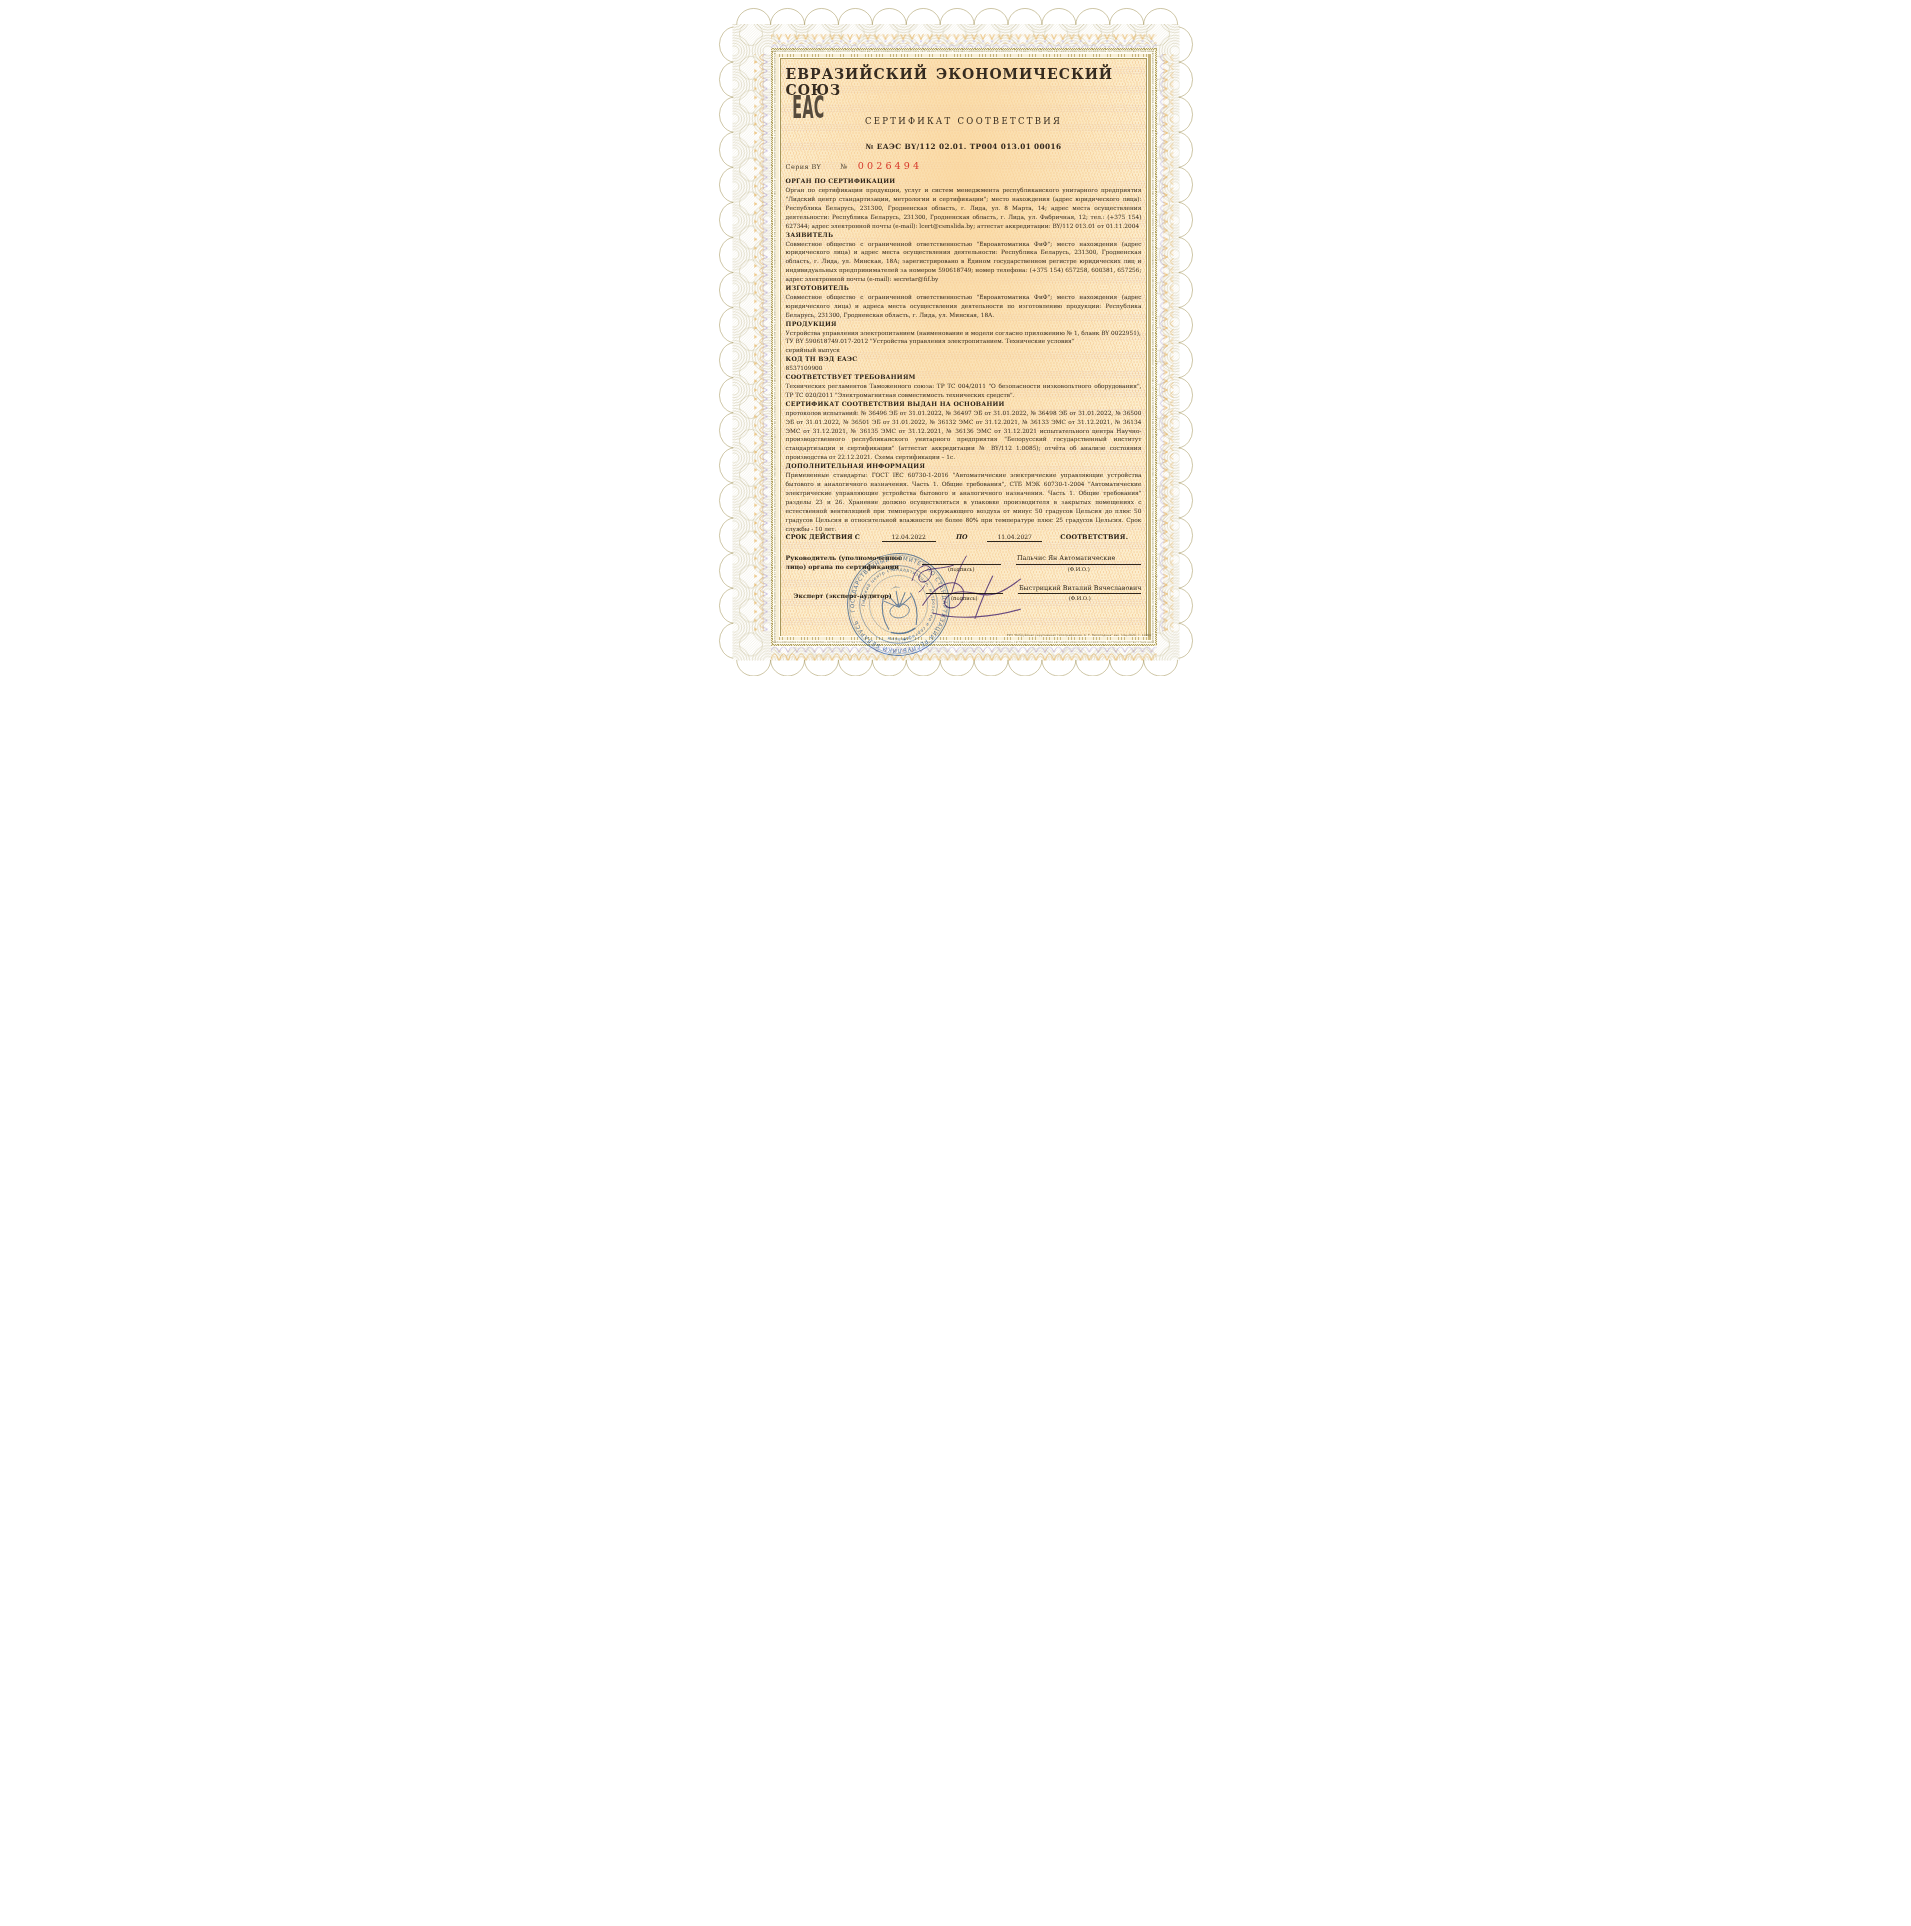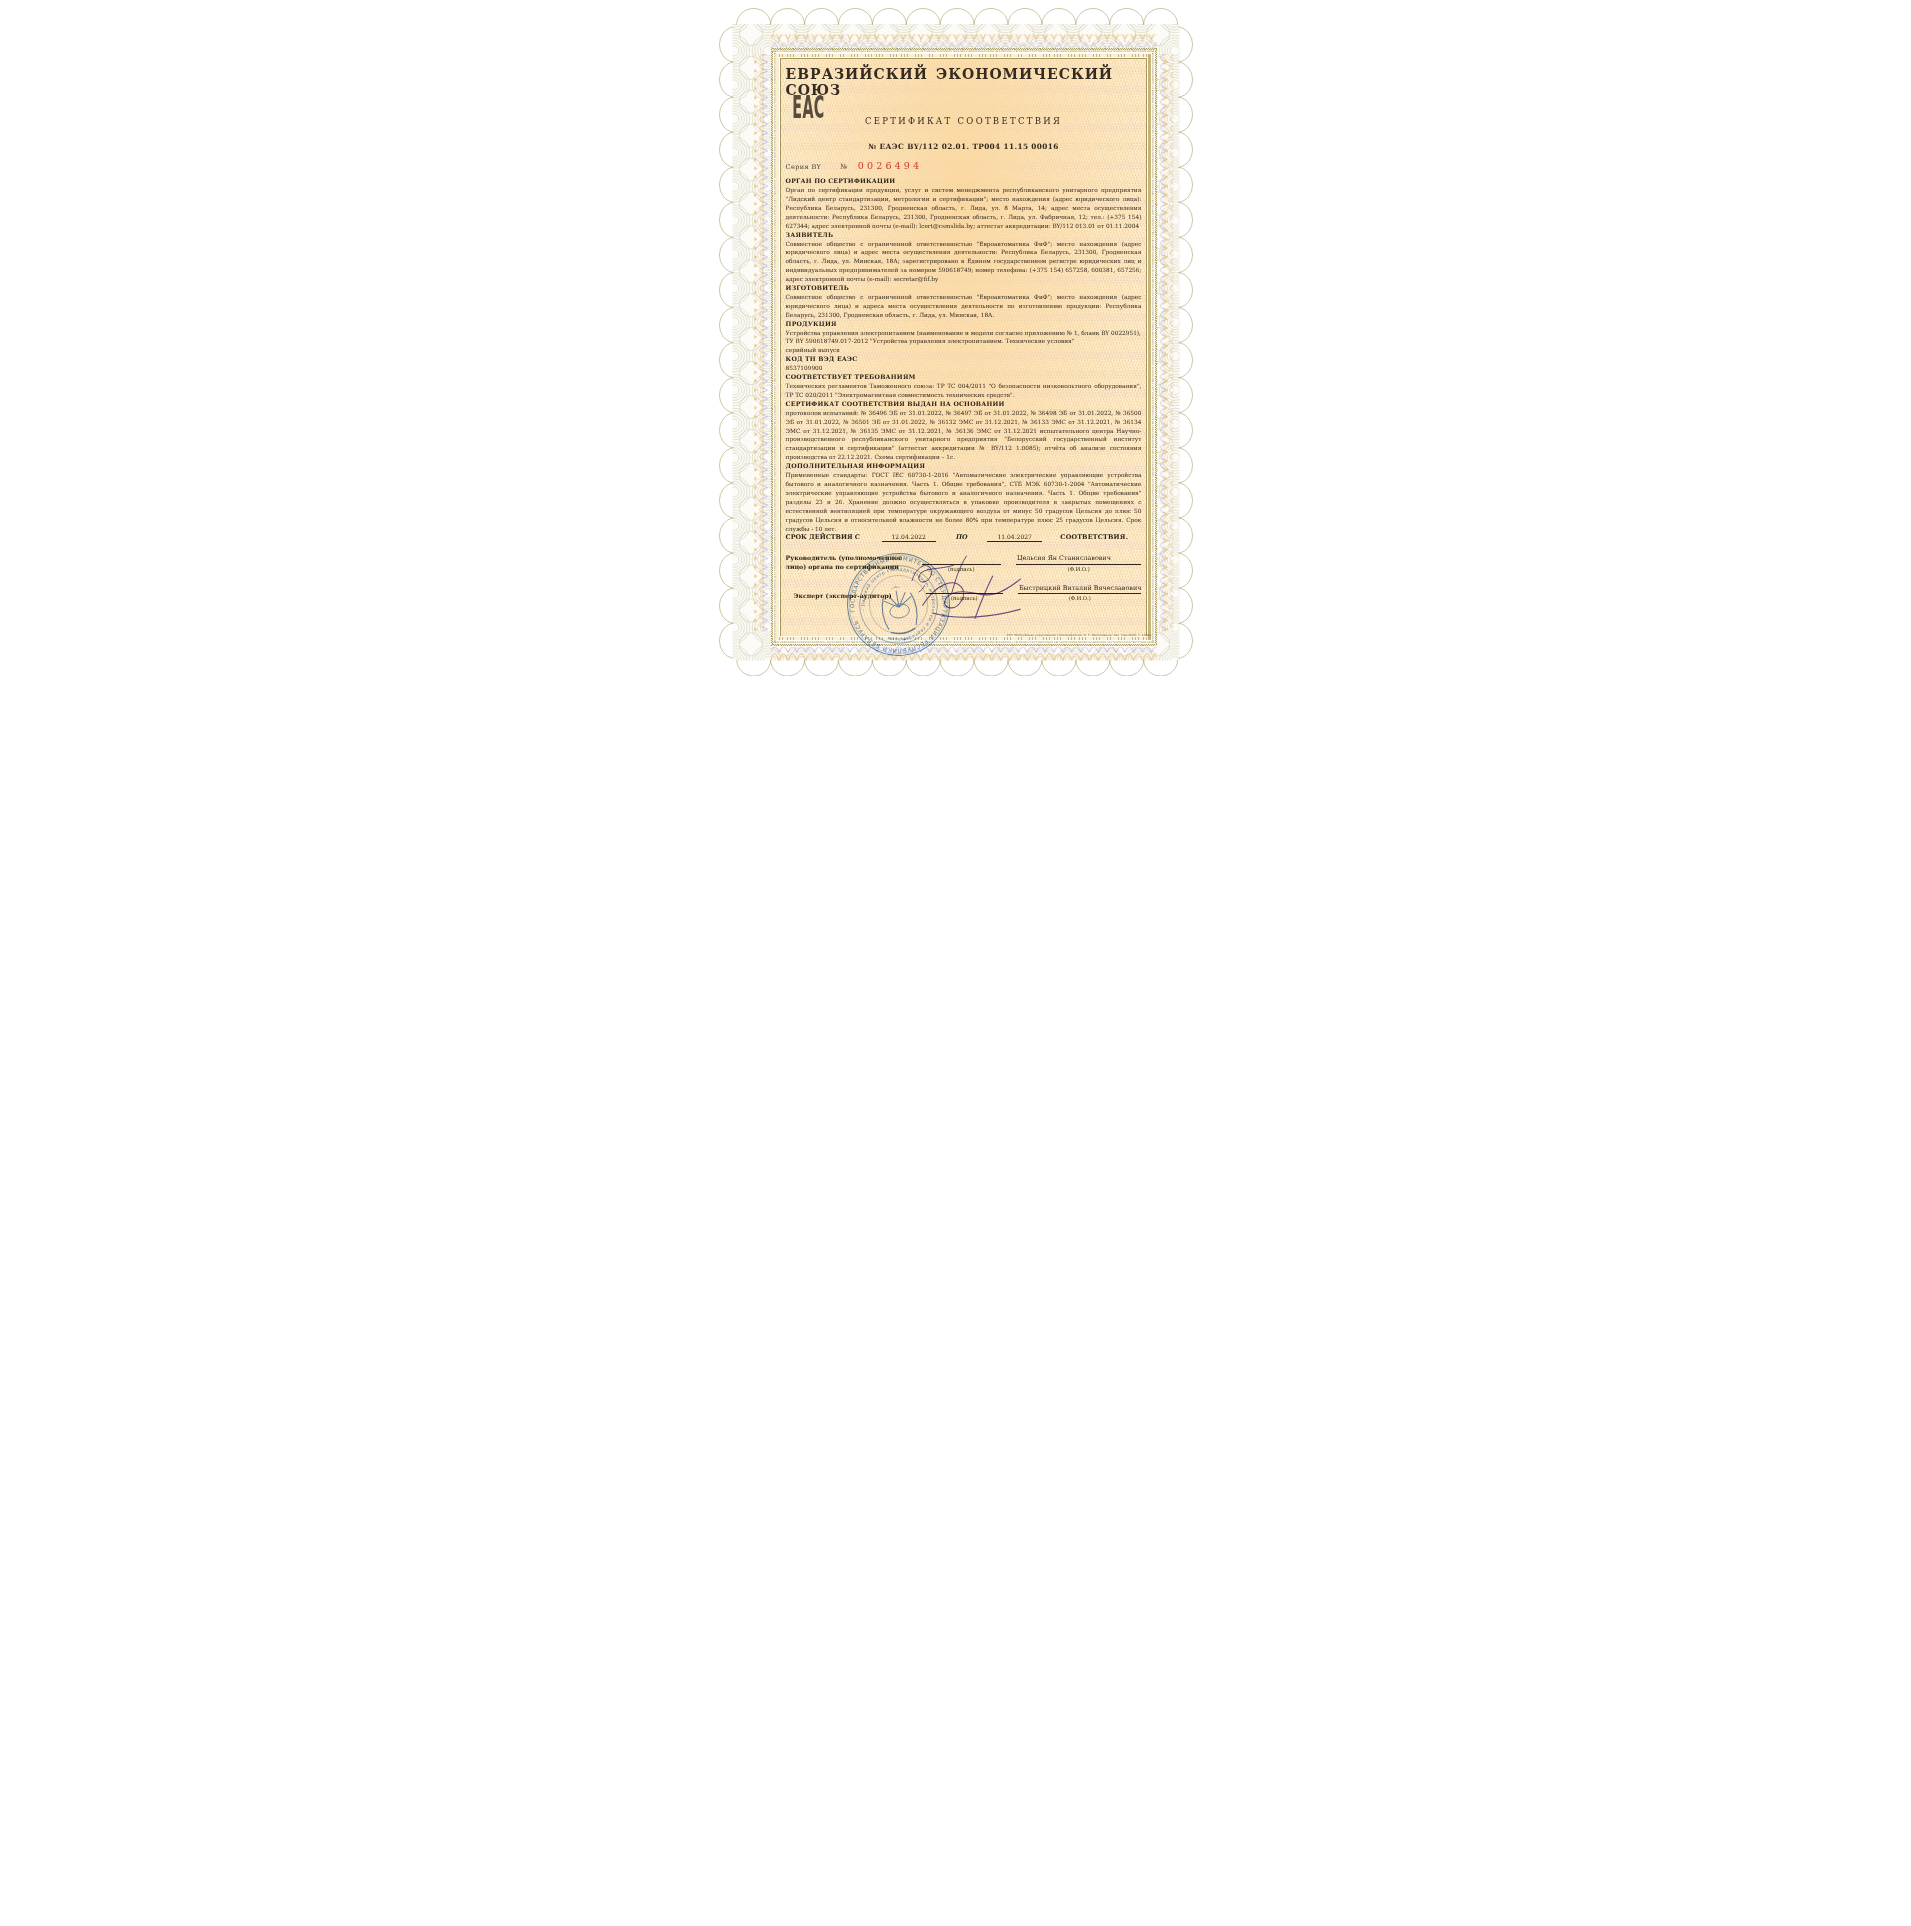--- a/index.html
+++ b/index.html
@@ -186,21 +186,21 @@
     <div class="brickband"></div>
     <div class="innerrule"></div>
 
     <div class="content">
       <div class="content-inner">
 
         <div class="eac-logo">ЕАС</div>
 
         <div class="h-union">ЕВРАЗИЙСКИЙ ЭКОНОМИЧЕСКИЙ СОЮЗ</div>
         <div class="h-cert">СЕРТИФИКАТ СООТВЕТСТВИЯ</div>
-        <div class="h-number">№ ЕАЭС BY/112 02.01. ТР004 11.15 00016</div>
+        <div class="h-number">№ ЕАЭС BY/112 02.01. ТР004 013.01 00016</div>
 
         <div class="series-row">
           <span class="series-label">Серия BY</span>
           <span class="series-no">№</span>
           <span class="serial">0026494</span>
         </div>
 
         <div class="sections">
           <div class="sec-title">ОРГАН ПО СЕРТИФИКАЦИИ</div>
           <div class="sec-body">Орган по сертификации продукции, услуг и систем менеджмента республиканского унитарного предприятия "Лидский центр стандартизации, метрологии и сертификации"; место нахождения (адрес юридического лица): Республика Беларусь, 231300, Гродненская область, г. Лида, ул. 8 Марта, 14; адрес места осуществления деятельности: Республика Беларусь, 231300, Гродненская область, г. Лида, ул. Фабричная, 12; тел.: (+375 154) 627344; адрес электронной почты (e-mail): lcert@csmslida.by; аттестат аккредитации: BY/112 013.01 от 01.11.2004</div>
@@ -238,21 +238,21 @@
         </div>
 
         <div class="sig-area">
           <div class="sig-row r1">
             <div class="role">Руководитель (уполномоченное лицо) органа по сертификации</div>
             <div class="sig-col">
               <div class="line"></div>
               <div class="cap">(подпись)</div>
             </div>
             <div class="name-col">
-              <div class="nm">Цельсия Ян Станиславович</div>
+              <div class="nm">Пальчис Ян Автоматические</div>
               <div class="cap">(Ф.И.О.)</div>
             </div>
           </div>
 
           <div class="sig-row r2">
             <div class="role">Эксперт (эксперт-аудитор)</div>
             <div class="sig-col">
               <div class="line"></div>
               <div class="cap">(подпись)</div>
             </div>

